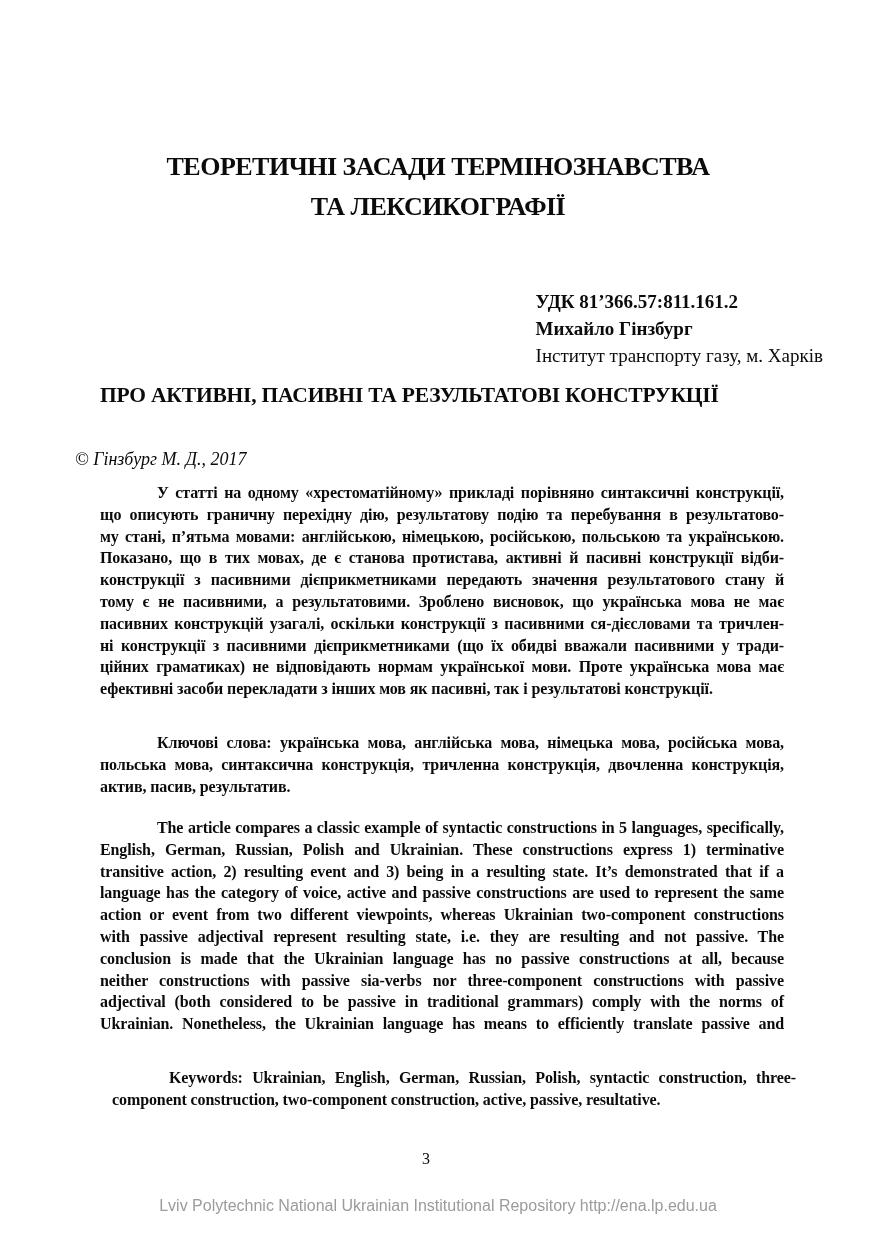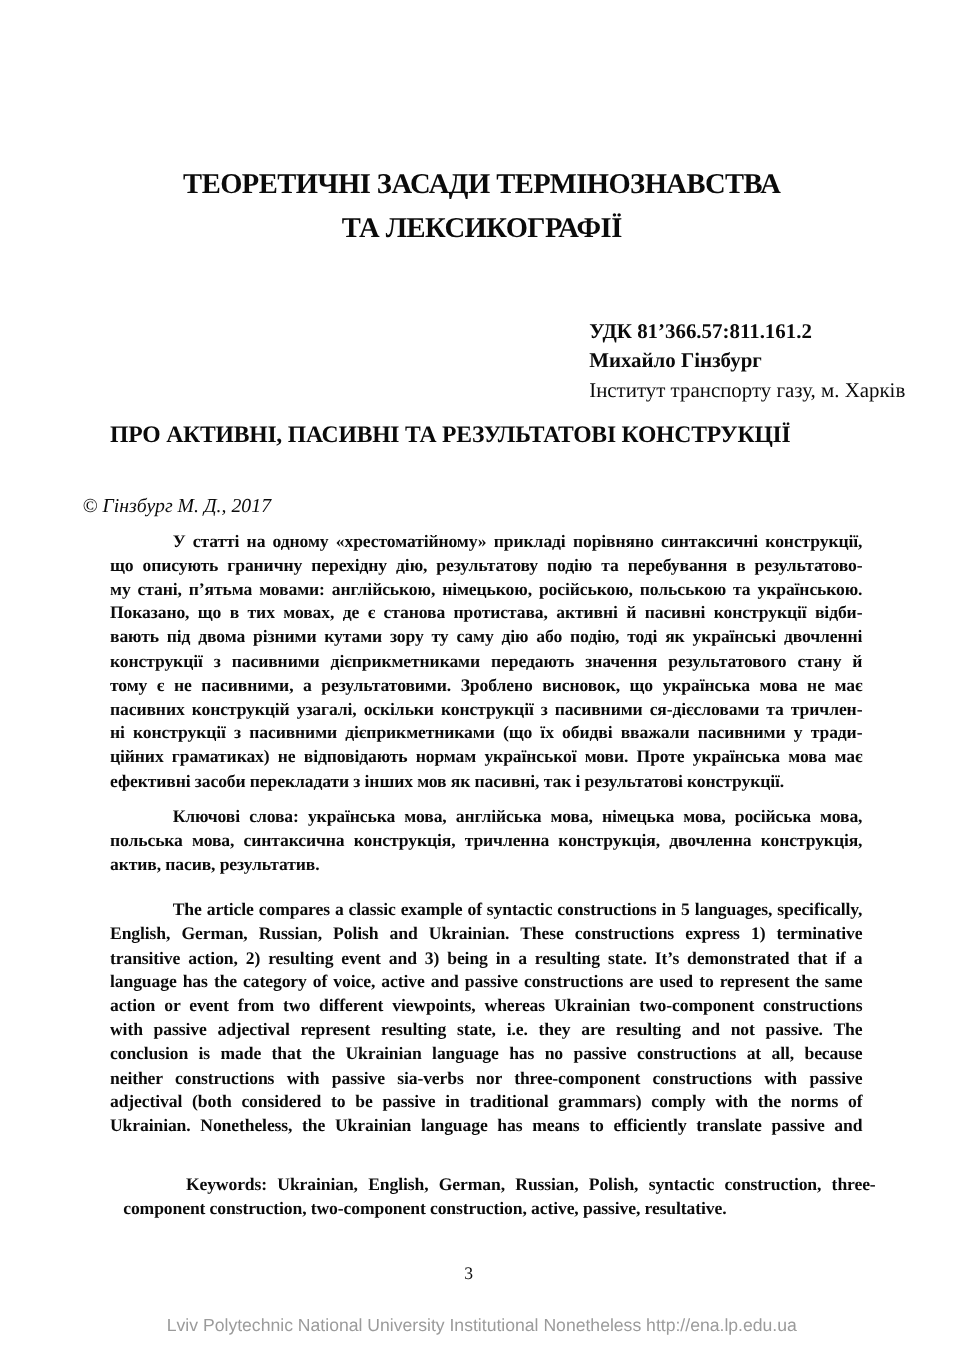--- a/index.html
+++ b/index.html
@@ -117,21 +117,20 @@
     <div>ПРО АКТИВНІ, ПАСИВНІ ТА РЕЗУЛЬТАТОВІ КОНСТРУКЦІЇ</div>
   </h1>
 
   <div class="copyright">© Гінзбург М. Д., 2017</div>
 
   <div id="abstract-uk" class="para">
       <div class="ln first">У статті на одному «хрестоматійному» прикладі порівняно синтаксичні конструкції,</div>
       <div class="ln">що описують граничну перехідну дію, результатову подію та перебування в результатово-</div>
       <div class="ln">му стані, п’ятьма мовами: англійською, німецькою, російською, польською та українською.</div>
       <div class="ln">Показано, що в тих мовах, де є станова протистава, активні й пасивні конструкції відби-</div>
-      <div class="ln">вають під двома різними кутами зору ту саму дію або подію, тоді як українські двочленні</div>
       <div class="ln">конструкції з пасивними дієприкметниками передають значення результатового стану й</div>
       <div class="ln">тому є не пасивними, а результатовими. Зроблено висновок, що українська мова не має</div>
       <div class="ln">пасивних конструкцій узагалі, оскільки конструкції з пасивними ся-дієсловами та тричлен-</div>
       <div class="ln">ні конструкції з пасивними дієприкметниками (що їх обидві вважали пасивними у тради-</div>
       <div class="ln">ційних граматиках) не відповідають нормам української мови. Проте українська мова має</div>
       <div class="ln last">ефективні засоби перекладати з інших мов як пасивні, так і результатові конструкції.</div>
     </div>
 
   <div id="keywords-uk" class="para">
       <div class="ln first">Ключові слова: українська мова, англійська мова, німецька мова, російська мова,</div>
@@ -152,15 +151,15 @@
       <div class="ln">Ukrainian. Nonetheless, the Ukrainian language has means to efficiently translate passive and</div>
     </div>
 
   <div id="keywords-en" class="para">
       <div class="ln first">Keywords: Ukrainian, English, German, Russian, Polish, syntactic construction, three-</div>
       <div class="ln last">component construction, two-component construction, active, passive, resultative.</div>
     </div>
 
   <div class="page-number">3</div>
 
-  <div class="footer">Lviv Polytechnic National University Institutional Nonetheless http://ena.lp.edu.ua</div>
+  <div class="footer">Lviv Polytechnic National Ukrainian Institutional Repository http://ena.lp.edu.ua</div>
 
 </div>
 
 </body></html>

